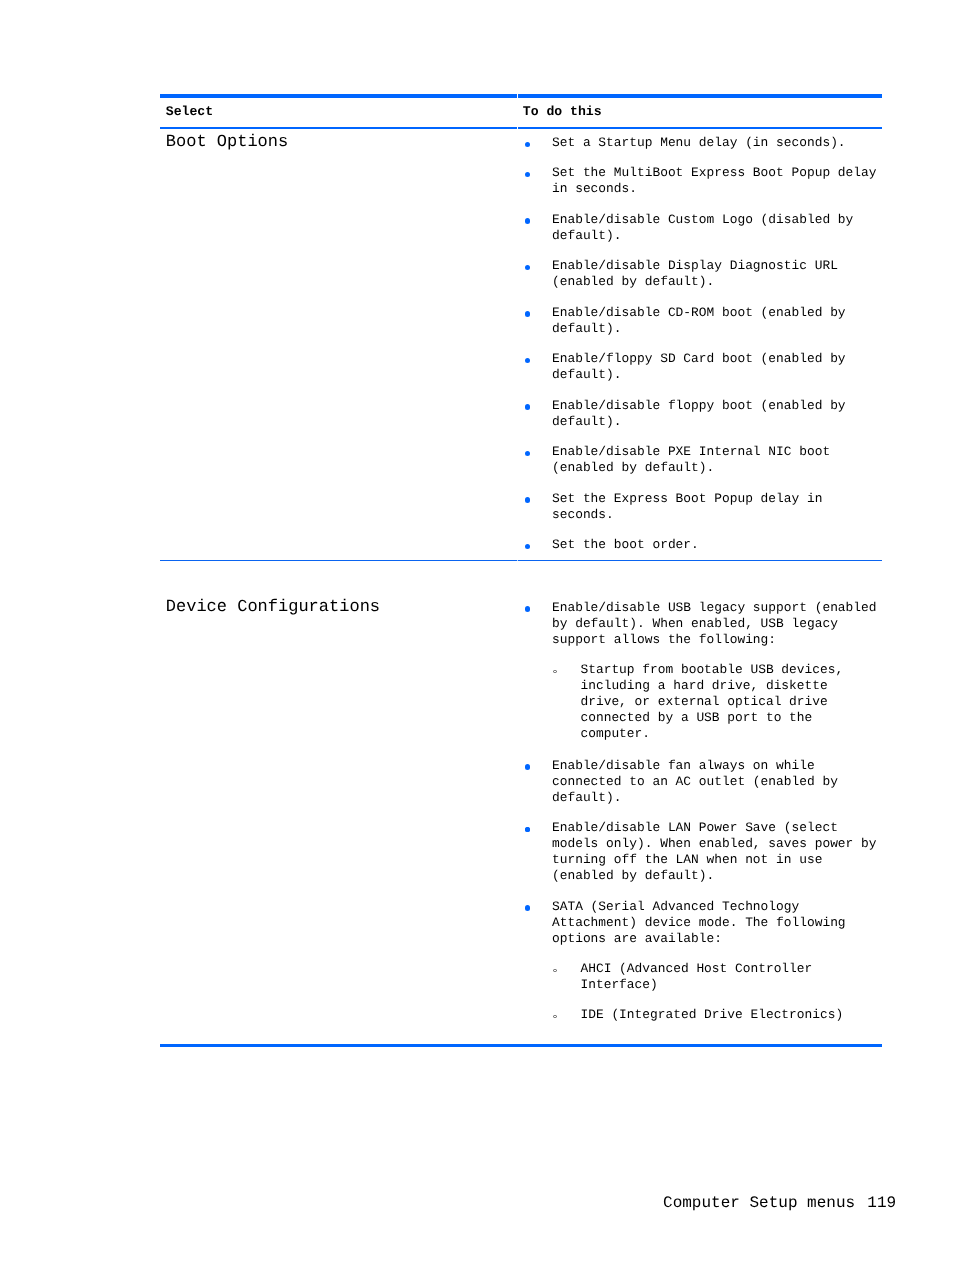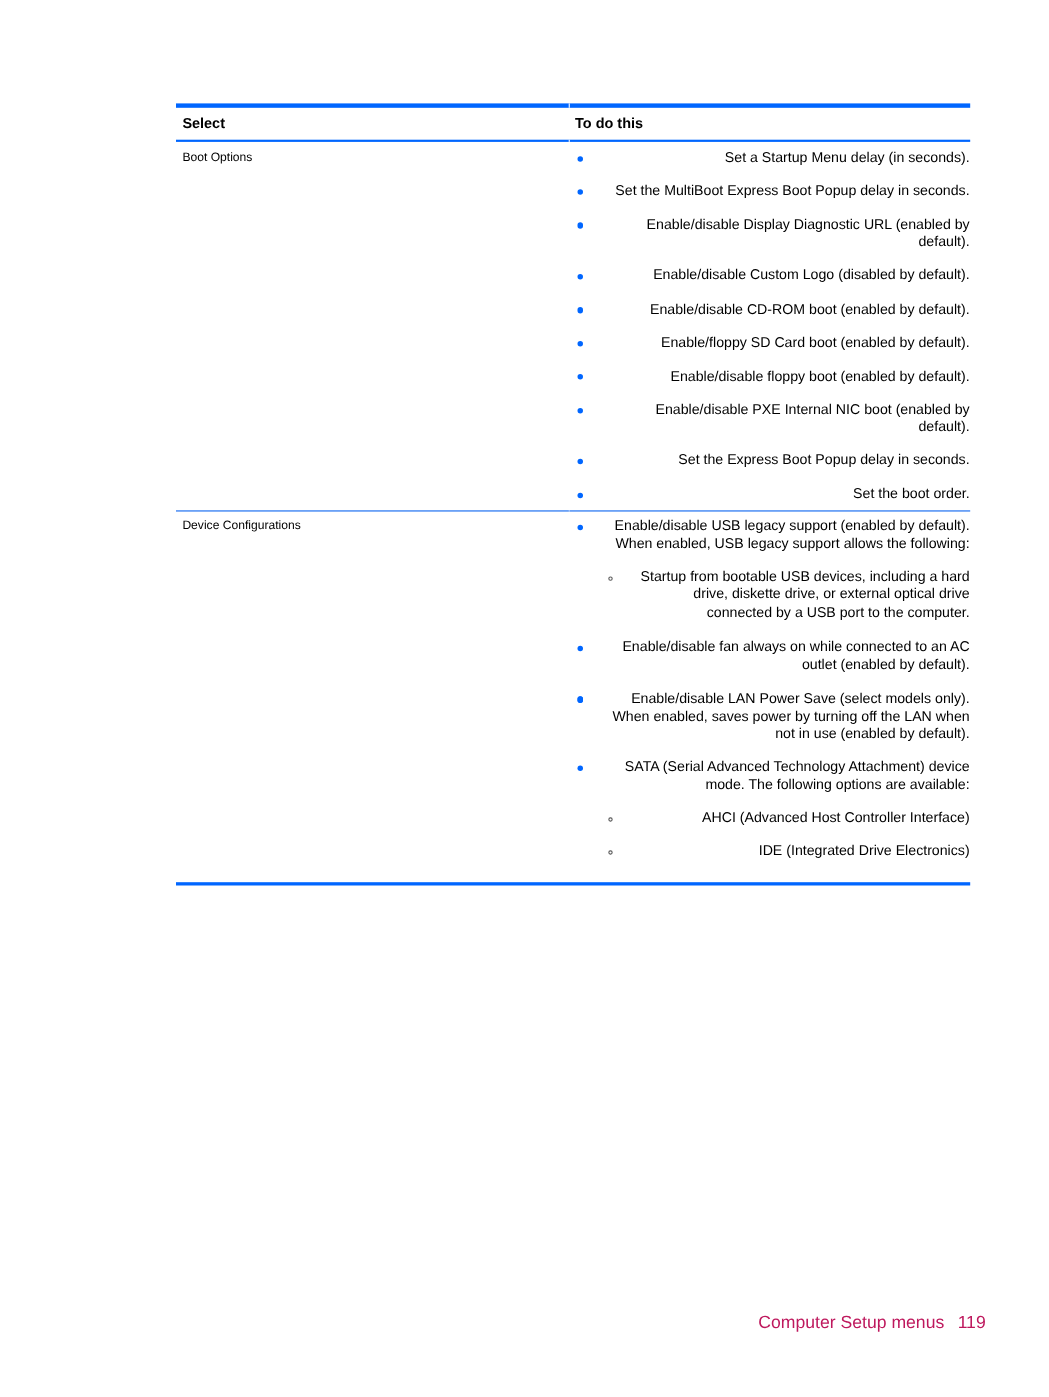--- a/index.html
+++ b/index.html
@@ -13,45 +13,45 @@
   .tbl{position:absolute;left:160px;top:94px;width:721.5px;}
   .rule{background:#0066ff;position:relative;}
   .rule::after{content:"";position:absolute;left:356.8px;top:0;bottom:0;width:1.1px;background:#ffffff;}
   .rule-top{height:4px;}
   .rule-head{height:2px;}
   .rule-sep{height:1px;background:#0a64f0;}
   .rule-sep::after{width:1px;left:357px;background:rgba(255,255,255,0.72);}
   .rule-bot{height:3px;}
   .rule-bot::after{display:none;}
 
-  .row{display:flex;}
+  .row{display:flex;font-family:Liberation Mono, monospace;}
   .c1{width:357.4px;flex:0 0 357.4px;box-sizing:border-box;padding-left:5.8px;}
   .c2{flex:1 1 auto;box-sizing:border-box;padding-left:7.3px;}
 
   .hdr{padding-top:5.7px;padding-bottom:7.3px;}
   .hdr .c1,.hdr .c2{font-weight:bold;font-size:13.15px;line-height:16.05px;color:#000;}
   .hdr .c2{padding-left:5.4px;}
 
   .body{padding-top:5.85px;padding-bottom:6.65px;}
-  .body.last{padding-bottom:20.85px;}
-  .cell-lbl{font-size:11px;line-height:16.05px;}
+  .body.last{padding-bottom:20.85px;margin-top:33px;}
+  .cell-lbl{font-size:17px;line-height:16.05px;}
 
   ul.lv1{list-style:none;margin:0;padding:0;}
-  ul.lv1>li{position:relative;padding-left:27.3px;font-size:12.88px;line-height:16.05px;margin-bottom:14.4px;text-align:right;}
+  ul.lv1>li{position:relative;padding-left:27.3px;font-size:12.88px;line-height:16.05px;margin-bottom:14.4px;}
   ul.lv1>li:last-child{margin-bottom:0;}
   ul.lv1>li>.bullet{position:absolute;left:-0.15px;top:6.65px;width:5.3px;height:5.3px;border-radius:50%;background:#0066ff;}
 
   ul.lv2{list-style:none;margin:13.9px 0 0 0;padding:0 0 1.25px 0;}
   ul.lv1>li:last-child ul.lv2{padding-bottom:0;}
   ul.lv2>li{position:relative;padding-left:28.5px;font-size:12.88px;line-height:16.05px;margin-bottom:13.9px;}
   ul.lv2>li:last-child{margin-bottom:0;}
   ul.lv2>li>.obullet{position:absolute;left:1.4px;top:7.9px;width:1.8px;height:1.8px;border-radius:50%;border:0.8px solid #5a5a5a;}
 
   .footer{position:absolute;left:0;top:1193.5px;width:896.1px;text-align:right;
-          font-size:16px;line-height:18px;color:#be185d;white-space:nowrap;}
+          font-size:16px;line-height:18px;color:#000000;white-space:nowrap;font-family:Liberation Mono, monospace;}
   .footer .pg{margin-left:12.2px;}
 
 </style>
 </head>
 <body>
 
 <div class="page">
 
   <div class="tbl">
     <div class="rule rule-top"></div>
@@ -70,25 +70,25 @@
         <li>
           <span class="bullet"></span>
           <span>Set a Startup Menu delay (in seconds).</span>
         </li>
         <li>
           <span class="bullet"></span>
           <span>Set the MultiBoot Express Boot Popup delay in seconds.</span>
         </li>
         <li>
           <span class="bullet"></span>
-          <span>Enable/disable Display Diagnostic URL (enabled by default).</span>
+          <span>Enable/disable Custom Logo (disabled by default).</span>
         </li>
         <li>
           <span class="bullet"></span>
-          <span>Enable/disable Custom Logo (disabled by default).</span>
+          <span>Enable/disable Display Diagnostic URL (enabled by default).</span>
         </li>
         <li>
           <span class="bullet"></span>
           <span>Enable/disable CD-ROM boot (enabled by default).</span>
         </li>
         <li>
           <span class="bullet"></span>
           <span>Enable/floppy SD Card boot (enabled by default).</span>
         </li>
         <li>

